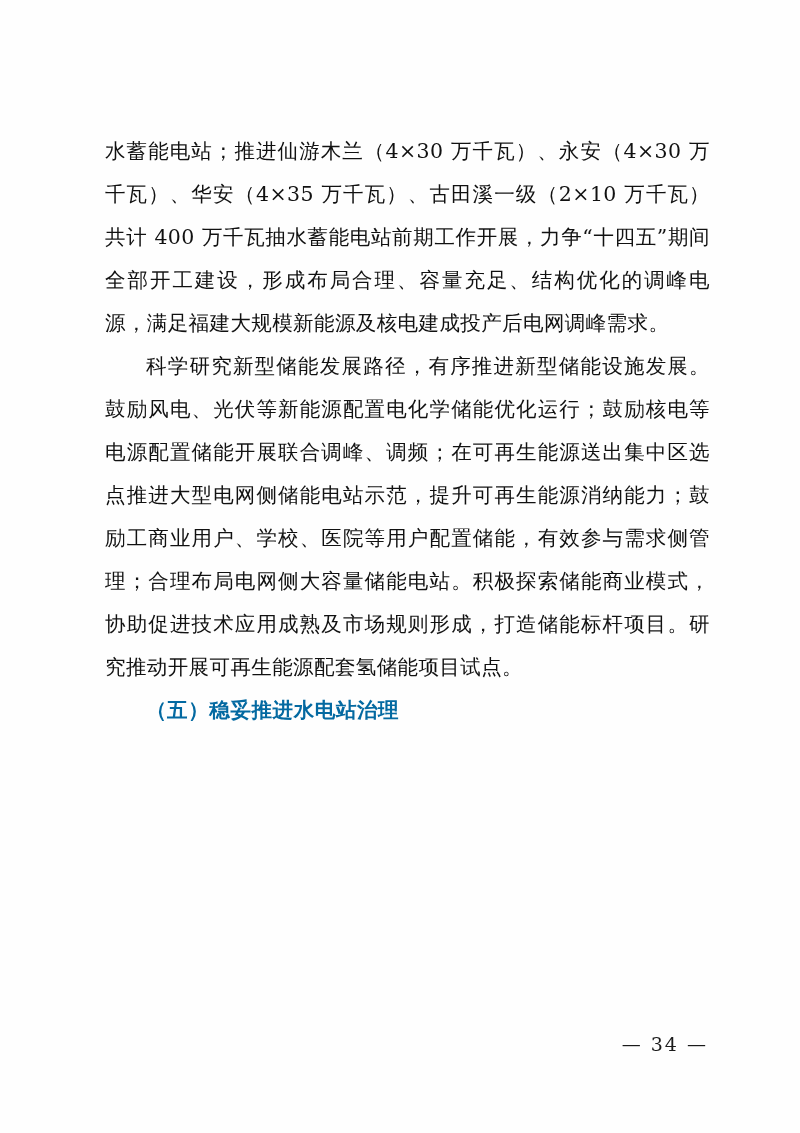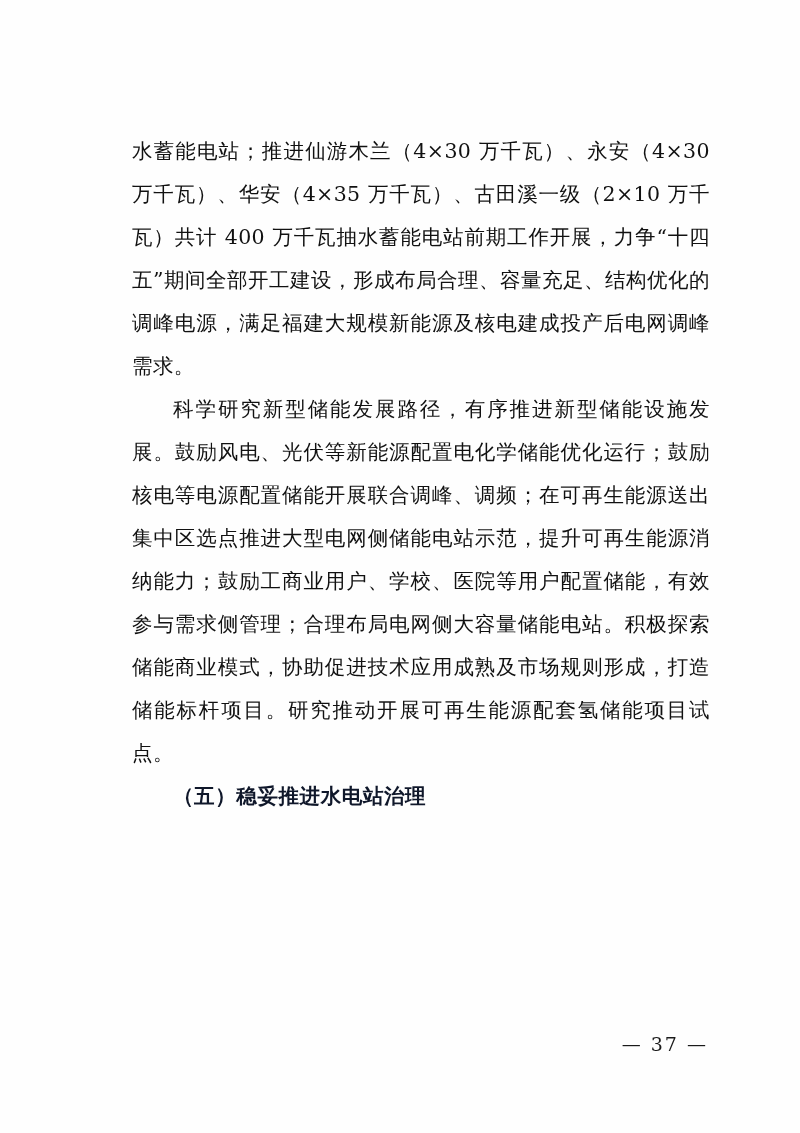--- a/index.html
+++ b/index.html
@@ -22,36 +22,35 @@
     padding: 130px 90px 0 105px;
     background: #fefefe;
   }
   .doc-body {
     font-size: 20.5px;
     line-height: 43px;
     text-align: justify;
     text-justify: inter-ideograph;
     letter-spacing: 0.4px;
     color: #111111;
-    margin-left: 27px;
   }
   .para {
     margin: 0;
     text-indent: 2em;
     text-align: justify;
   }
   .para.noindent {
     text-indent: 0;
   }
   .heading {
     margin: 0;
     text-indent: 2em;
     font-weight: bold;
     letter-spacing: 0.6px;
-    color: #0f172a;
+    color: #0369a1;
   }
   .footer {
     position: absolute;
     left: 0;
     right: 92px;
     bottom: 78px;
     text-align: right;
     font-size: 19px;
     letter-spacing: 2px;
     color: #1a1a1a;
@@ -65,14 +64,14 @@
 
     <p class="para noindent">水蓄能电站；推进仙游木兰（4×30 万千瓦）、永安（4×30 万千瓦）、华安（4×35 万千瓦）、古田溪一级（2×10 万千瓦）共计 400 万千瓦抽水蓄能电站前期工作开展，力争“十四五”期间全部开工建设，形成布局合理、容量充足、结构优化的调峰电源，满足福建大规模新能源及核电建成投产后电网调峰需求。</p>
 
     <p class="para">科学研究新型储能发展路径，有序推进新型储能设施发展。鼓励风电、光伏等新能源配置电化学储能优化运行；鼓励核电等电源配置储能开展联合调峰、调频；在可再生能源送出集中区选点推进大型电网侧储能电站示范，提升可再生能源消纳能力；鼓励工商业用户、学校、医院等用户配置储能，有效参与需求侧管理；合理布局电网侧大容量储能电站。积极探索储能商业模式，协助促进技术应用成熟及市场规则形成，打造储能标杆项目。研究推动开展可再生能源配套氢储能项目试点。</p>
 
     <p class="heading">（五）稳妥推进水电站治理</p>
 
 
   </div>
 
-  <div class="footer">— 37 —</div>
+  <div class="footer">— 34 —</div>
 </div>
 
 </body></html>

